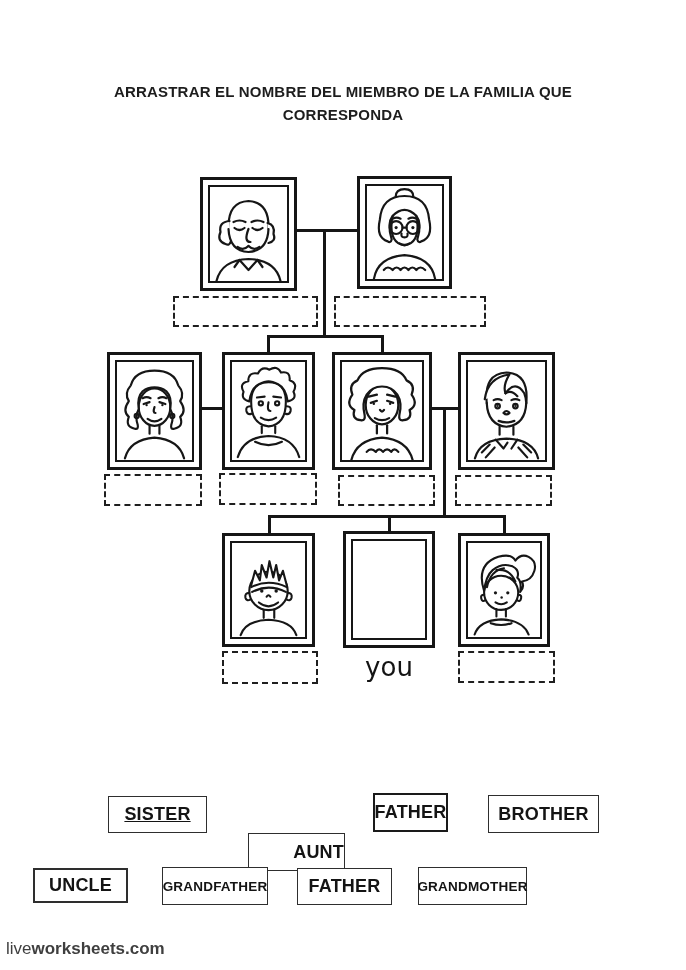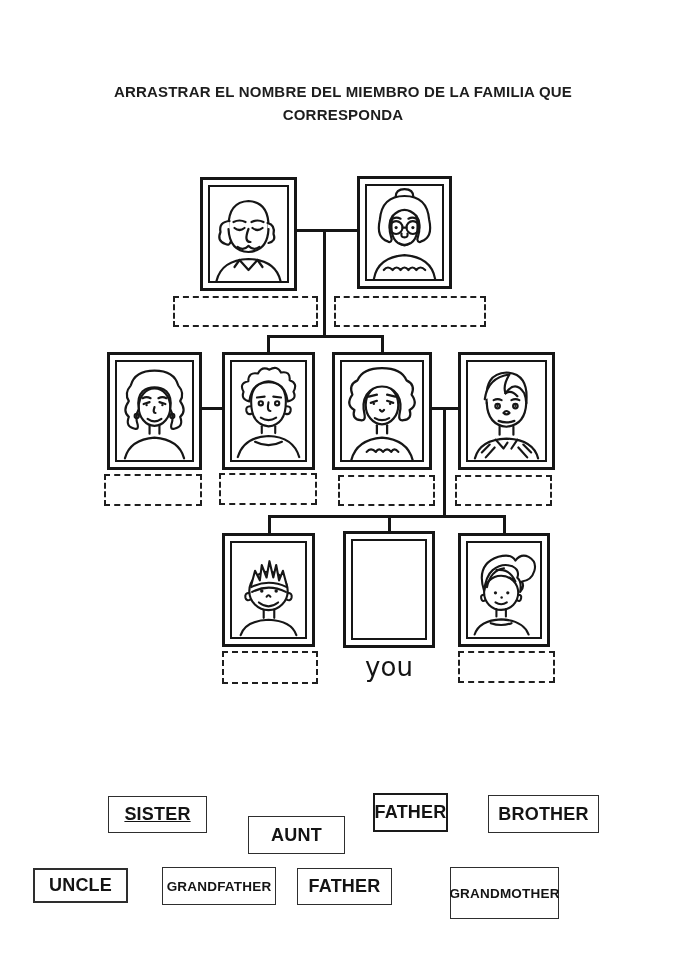--- a/index.html
+++ b/index.html
@@ -49,27 +49,27 @@
   }
   
   .word{
     position:absolute;box-sizing:border-box;border:1.6px solid #2e2e2e;background:#fff;
     display:flex;align-items:center;justify-content:center;
     font-weight:bold;color:#141414;font-size:18px;letter-spacing:.2px;
   }
   .word.small{font-size:13.5px;}
   .word.thick{border-width:2.4px;border-color:#1a1a1a;}
   .w-sister{left:108px;top:796px;width:99px;height:37px;text-decoration:underline;}
-  .w-aunt{left:248px;top:816px;width:97px;height:38px;}
+  .w-aunt{left:248px;top:833px;width:97px;height:38px;justify-content:flex-end;}
   .w-father{left:373px;top:793px;width:75px;height:39px;}
   .w-brother{left:488px;top:795px;width:111px;height:38px;}
   .w-uncle{left:33px;top:868px;width:95px;height:35px;border-width:2.2px;align-items:center;}
-  .w-grandfather{left:162px;top:867px;width:114px;height:38px;text-align:center;}
+  .w-grandfather{left:162px;top:867px;width:106px;height:38px;text-align:center;}
   .w-mother{left:297px;top:868px;width:95px;height:37px;}
-  .w-grandmother{left:418px;top:867px;width:109px;height:52px;margin-left:32px;}
+  .w-grandmother{left:418px;top:867px;width:109px;height:38px;}
   
   .footer{
     position:absolute;left:6px;top:939px;font-size:17px;color:#3f3f3f;
     text-decoration:none;cursor:pointer;
   }
   .footer .bold{font-weight:bold;}
 </style>
 </head>
 <body>
 
@@ -309,14 +309,17 @@
       <span>GRANDFATHER</span>
     </div>
     <div class="word w-mother">
       <span>FATHER</span>
     </div>
     <div class="word w-grandmother small">
       <span>GRANDMOTHER</span>
     </div>
   </div>
 
+  <div class="footer">
+    <span>live</span><span class="bold">worksheets.com</span>
+  </div>
 
 </div>
 
 </body></html>

